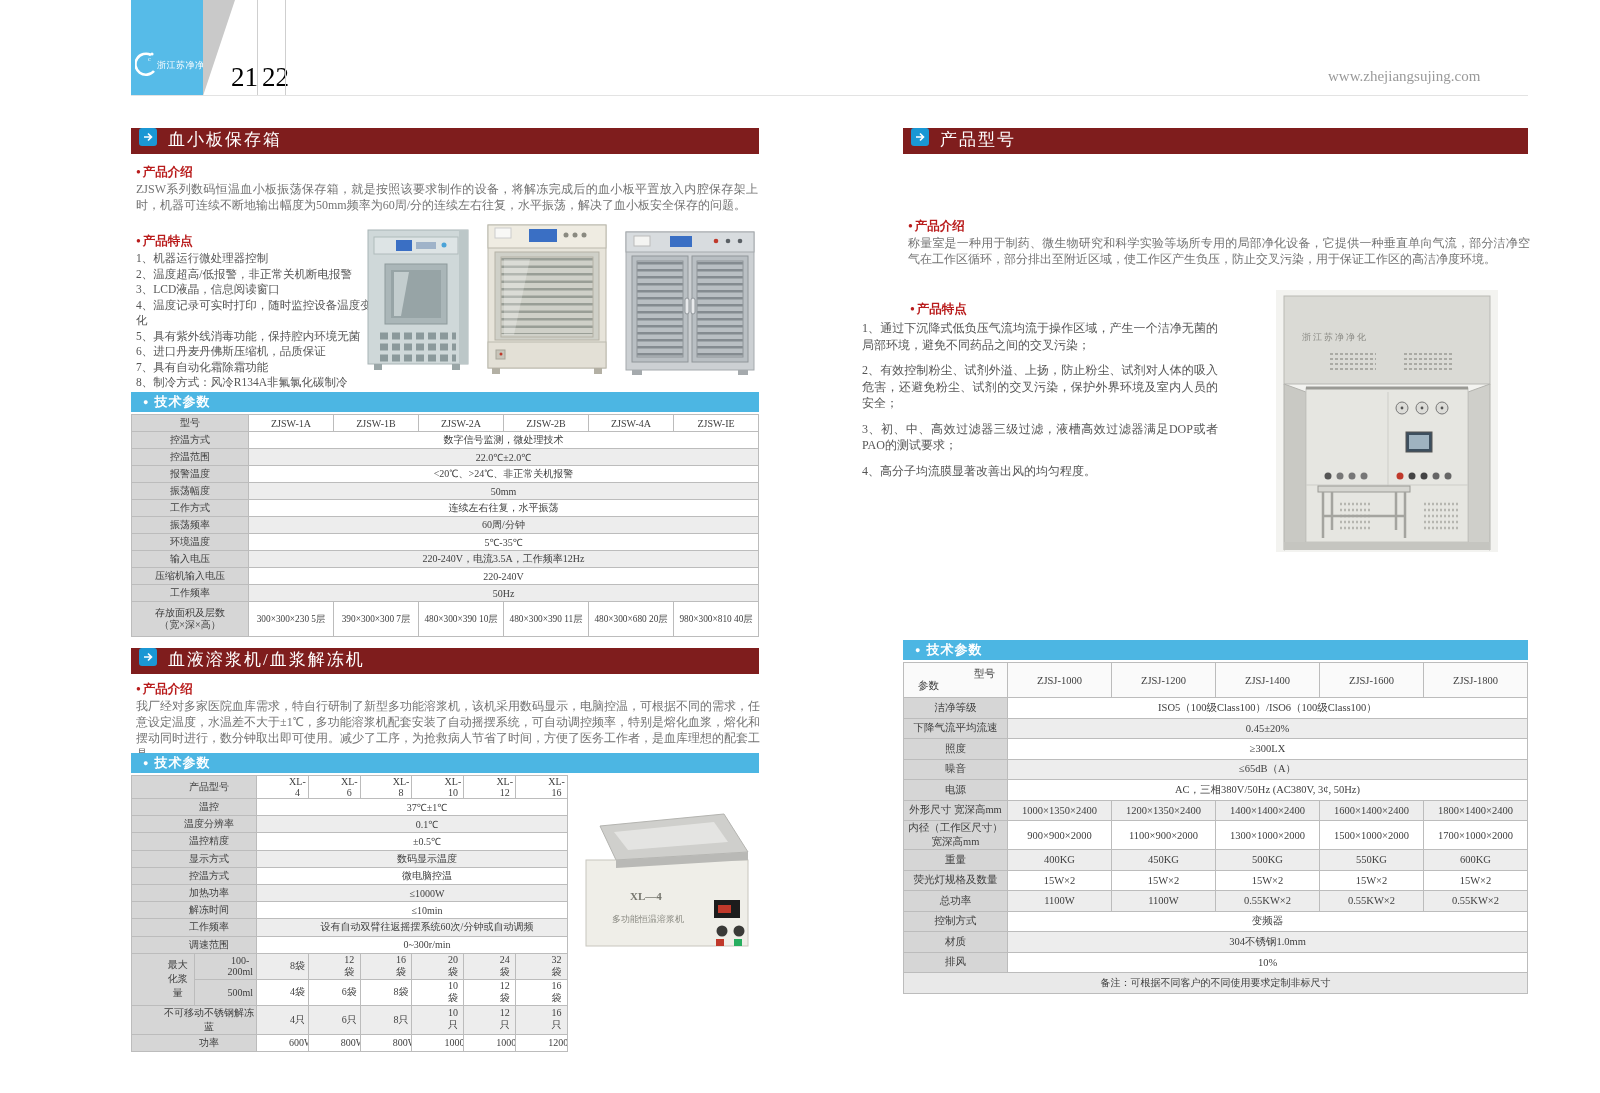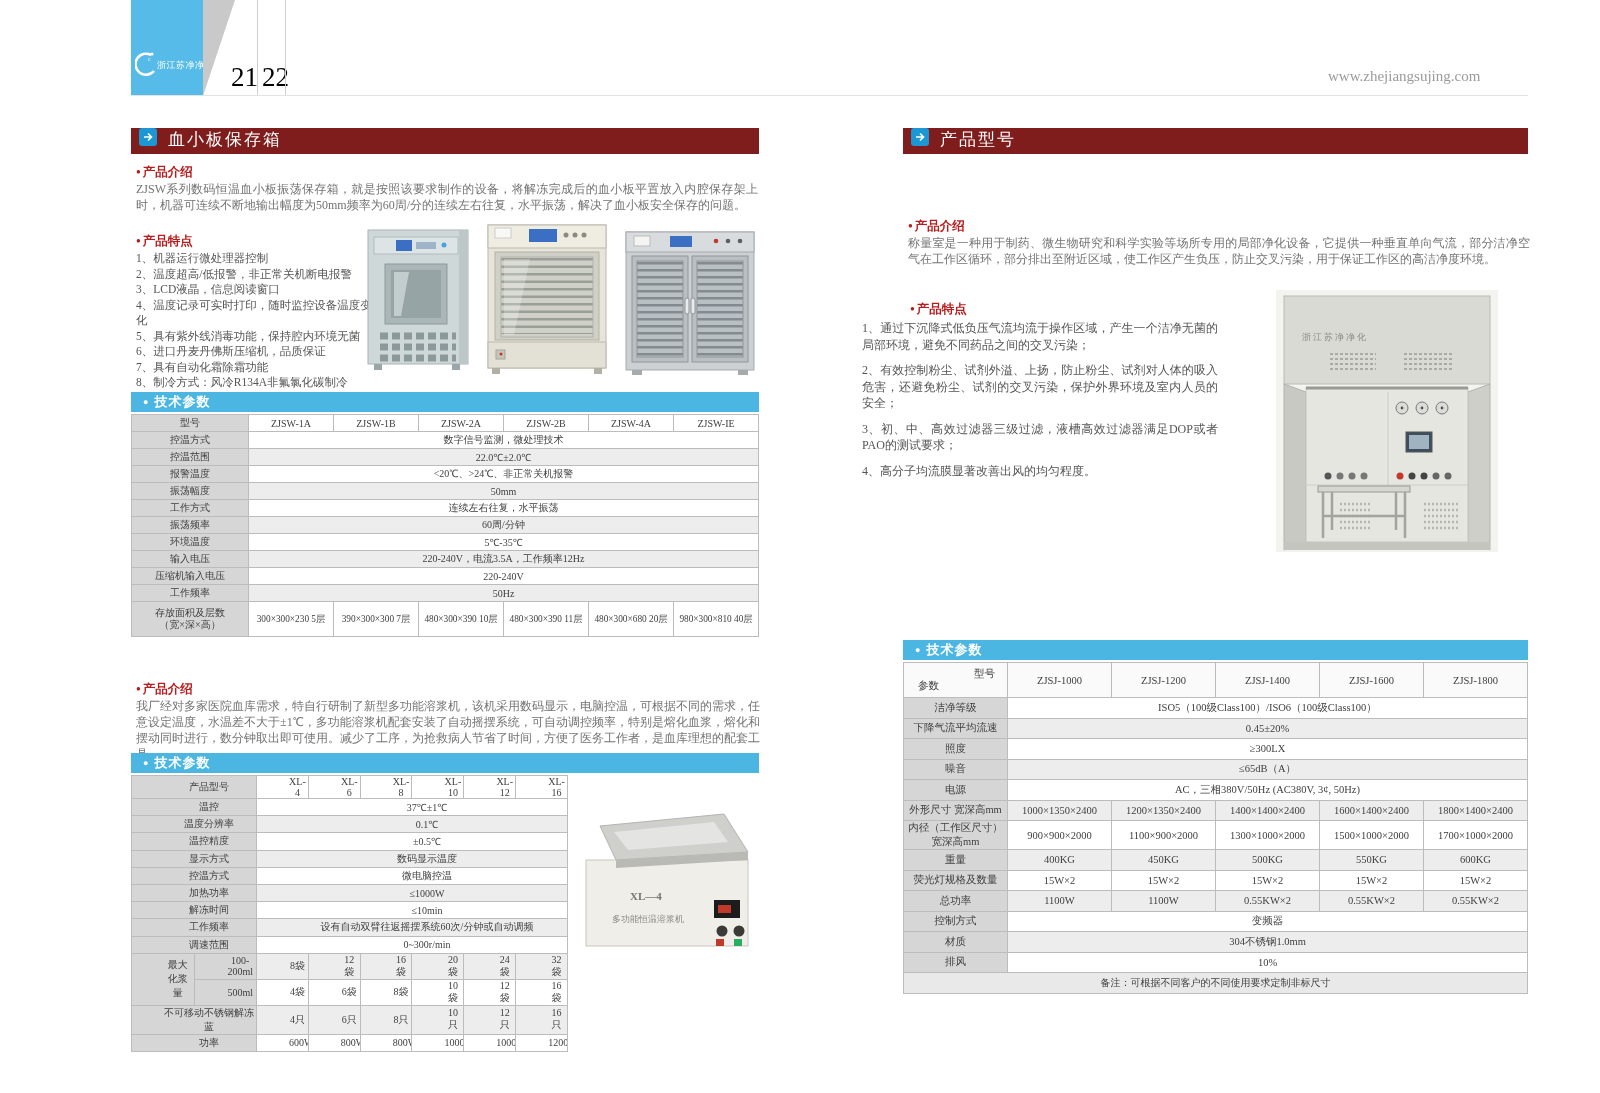--- a/index.html
+++ b/index.html
@@ -223,20 +223,28 @@
             <td class="val">390×300×300 7层</td>
             <td class="val">480×300×390 10层</td>
             <td class="val">480×300×390 11层</td>
             <td class="val">480×300×680 20层</td>
             <td class="val">980×300×810 40层</td>
           </tr>
         </tbody>
       </table>
     </div>
 
+  <div class="secbar" style="left:83px;top:648px;width:628px;">
+    <span class="sq">
+      <svg width="12" height="12" viewBox="0 0 12 12">
+          <path d="M2 6 H9 M6 2.5 L9.5 6 L6 9.5" stroke="#fff" stroke-width="1.6" fill="none"></path>
+        </svg>
+    </span>
+    <span class="t">血液溶浆机/血浆解冻机</span>
+  </div>
   <div class="red-label" style="left:88px;top:681px;"><span class="b">●</span><span>产品介绍</span></div>
   <div class="para" style="left:88px;top:698px;width:624px;">我厂经对多家医院血库需求，特自行研制了新型多功能溶浆机，该机采用数码显示，电脑控温，可根据不同的需求，任意设定温度，水温差不大于±1℃，多功能溶浆机配套安装了自动摇摆系统，可自动调控频率，特别是熔化血浆，熔化和摆动同时进行，数分钟取出即可使用。减少了工序，为抢救病人节省了时间，方便了医务工作者，是血库理想的配套工具。</div>
 
   <div class="parbar" style="left:83px;top:753px;width:628px;">
     <span class="dot">●</span>
     <span class="t">技术参数</span>
   </div>
   <div class="abs" style="left:83px;top:775px;width:437px;">
       <table class="spec t2">
         <tbody>

